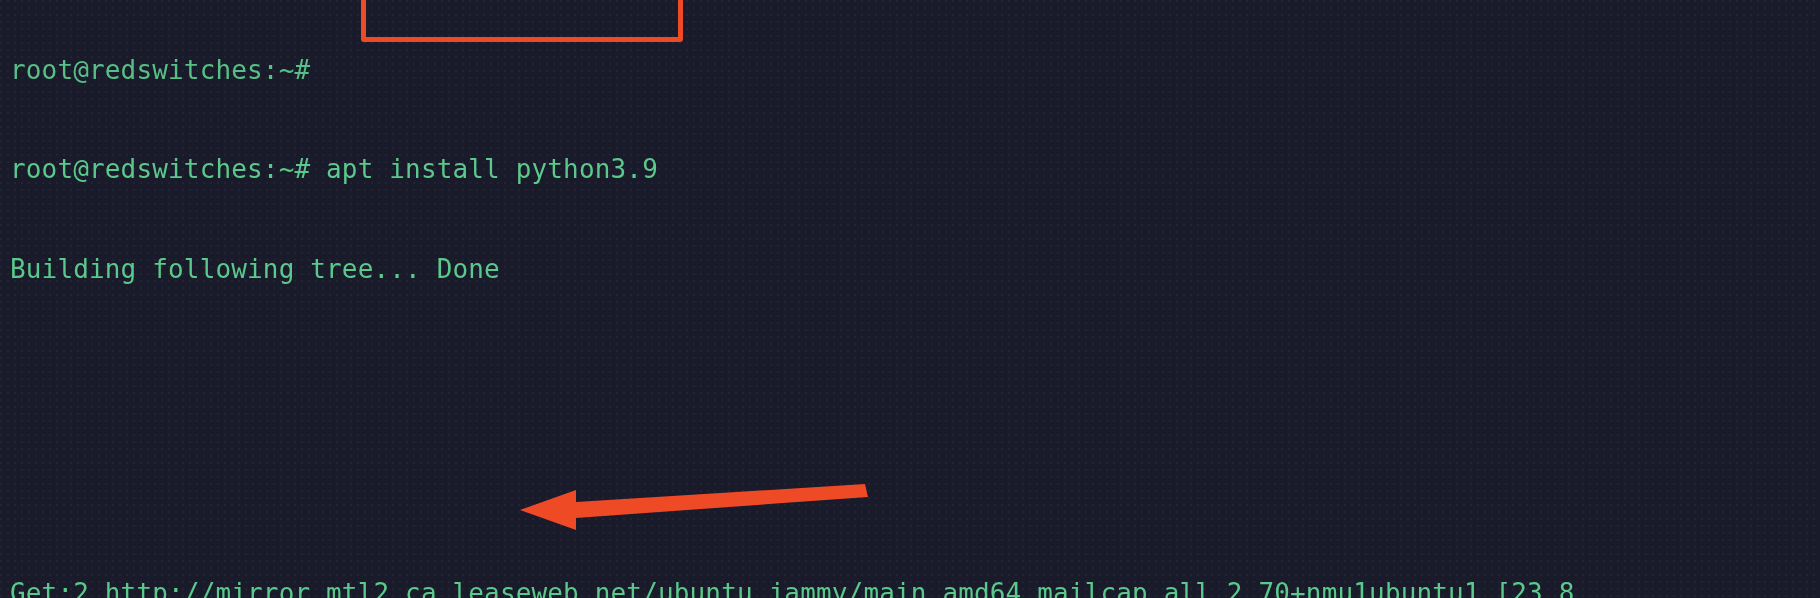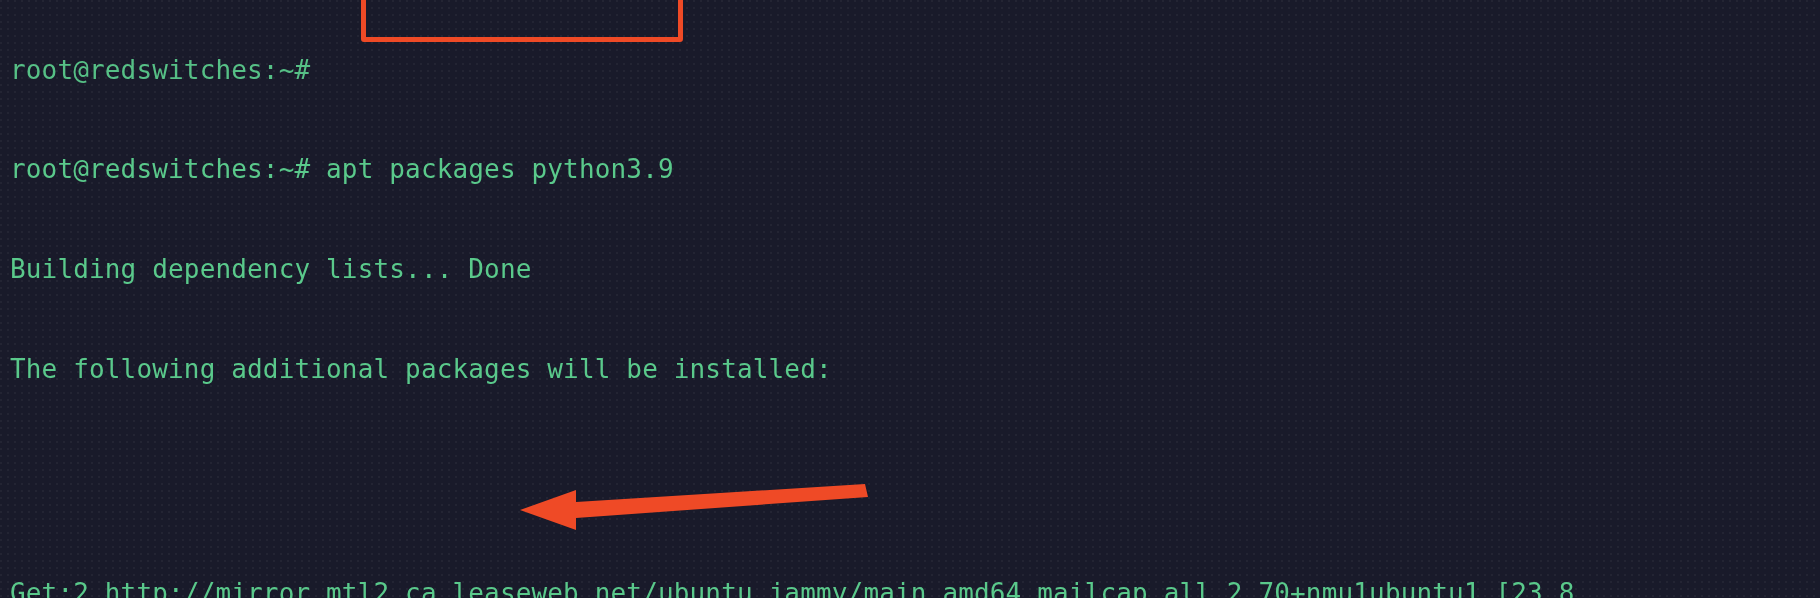--- a/index.html
+++ b/index.html
@@ -69,23 +69,22 @@
     color: #5ac98b;
   }
 </style>
 </head>
 <body>
 
 <div id="terminal">
 
   <div class="screen">
     <div class="line clipped-top">root@redswitches:~#</div>
-    <div class="line">root@redswitches:~# apt packages python3.9</div>
-    <div class="line">Building dependency lists... Done</div>
-    <div class="line">The following additional packages will be installed:</div>
+    <div class="line">root@redswitches:~# apt install python3.9</div>
+    <div class="line">Building following tree... Done</div>
     
     
     
     
     
     
     
     
     
     

